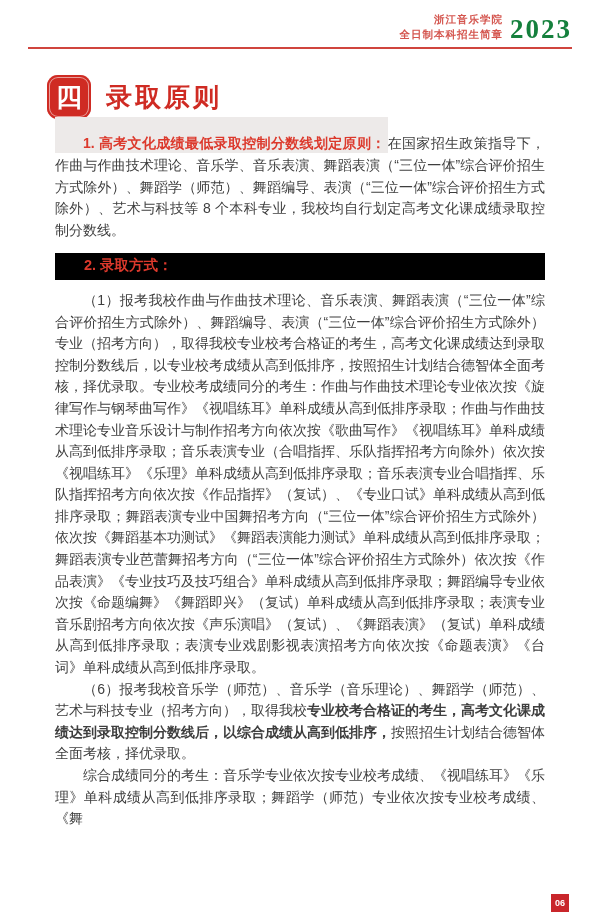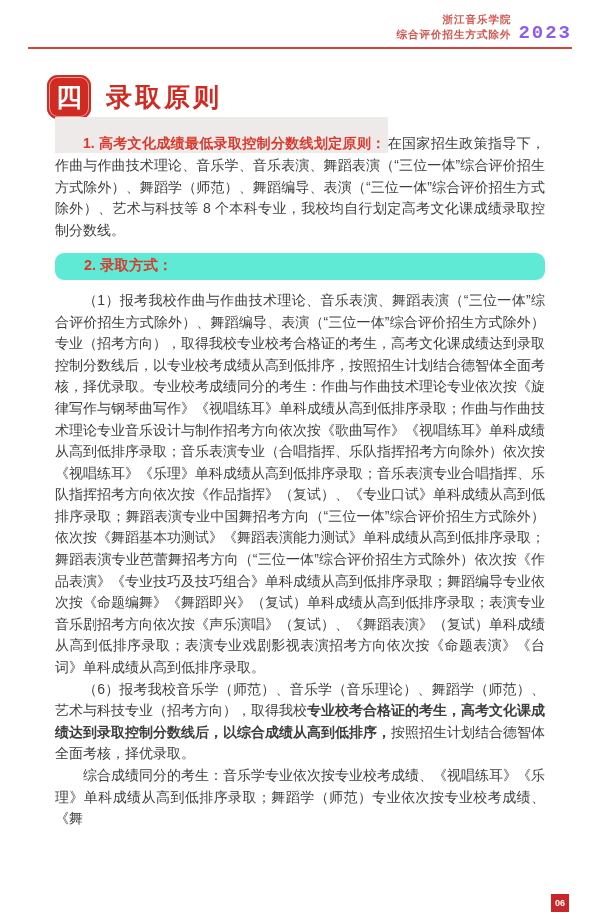--- a/index.html
+++ b/index.html
@@ -25,26 +25,26 @@
   }
   .mast-text {
     text-align: right;
     color: #d4554e;
     font-size: 10.5px;
     font-weight: bold;
     line-height: 1.4;
     letter-spacing: 1px;
   }
   .mast-year {
-    color: #8b5cf6;
-    font-size: 19px;
+    color: #15803d;
+    font-size: 27px;
     font-weight: bold;
     line-height: 0.85;
     letter-spacing: 2px;
-    font-family: Liberation Mono, monospace;
+    font-family: Liberation Serif, serif;
   }
   .head-rule {
     margin: 6px 28px 0 28px;
     border-top: 2px solid #d0453e;
   }
   
   .section-title {
     margin: 26px 0 0 47px;
     display: flex;
     align-items: center;
@@ -81,26 +81,25 @@
   }
   .para { text-indent: 2em; }
   .para.noindent { text-indent: 0; }
   .bold { font-weight: bold; }
   .red  { color: #dc392c; }
   .hl-label {
     background: #edeae9;
     padding: 18px 2px 2px 2em;
   }
   .bar {
-    background: #5eead4;
+    background: #000000;
     margin: 12px 0 10px 0;
     padding: 2px 0 3px 0;
     text-indent: 2em;
     font-size: 14.5px;
-    border-radius: 9px;
   }
   
   .page-num {
     position: absolute;
     right: 31px;
     bottom: 11px;
     width: 18px;
     height: 18px;
     background: #c9262b;
     color: #ffffff;
@@ -113,21 +112,21 @@
 </style>
 </head>
 <body>
 
 <div class="page">
 
   <header>
     <div class="masthead">
       <div class="mast-text">
         <div>浙江音乐学院</div>
-        <div>综合评价招生方式除外</div>
+        <div>全日制本科招生简章</div>
       </div>
       <div class="mast-year">2023</div>
     </div>
     <div class="head-rule"></div>
   </header>
 
   <div class="section-title">
     <span class="badge">四</span>
     <h1>录取原则</h1>
   </div>

